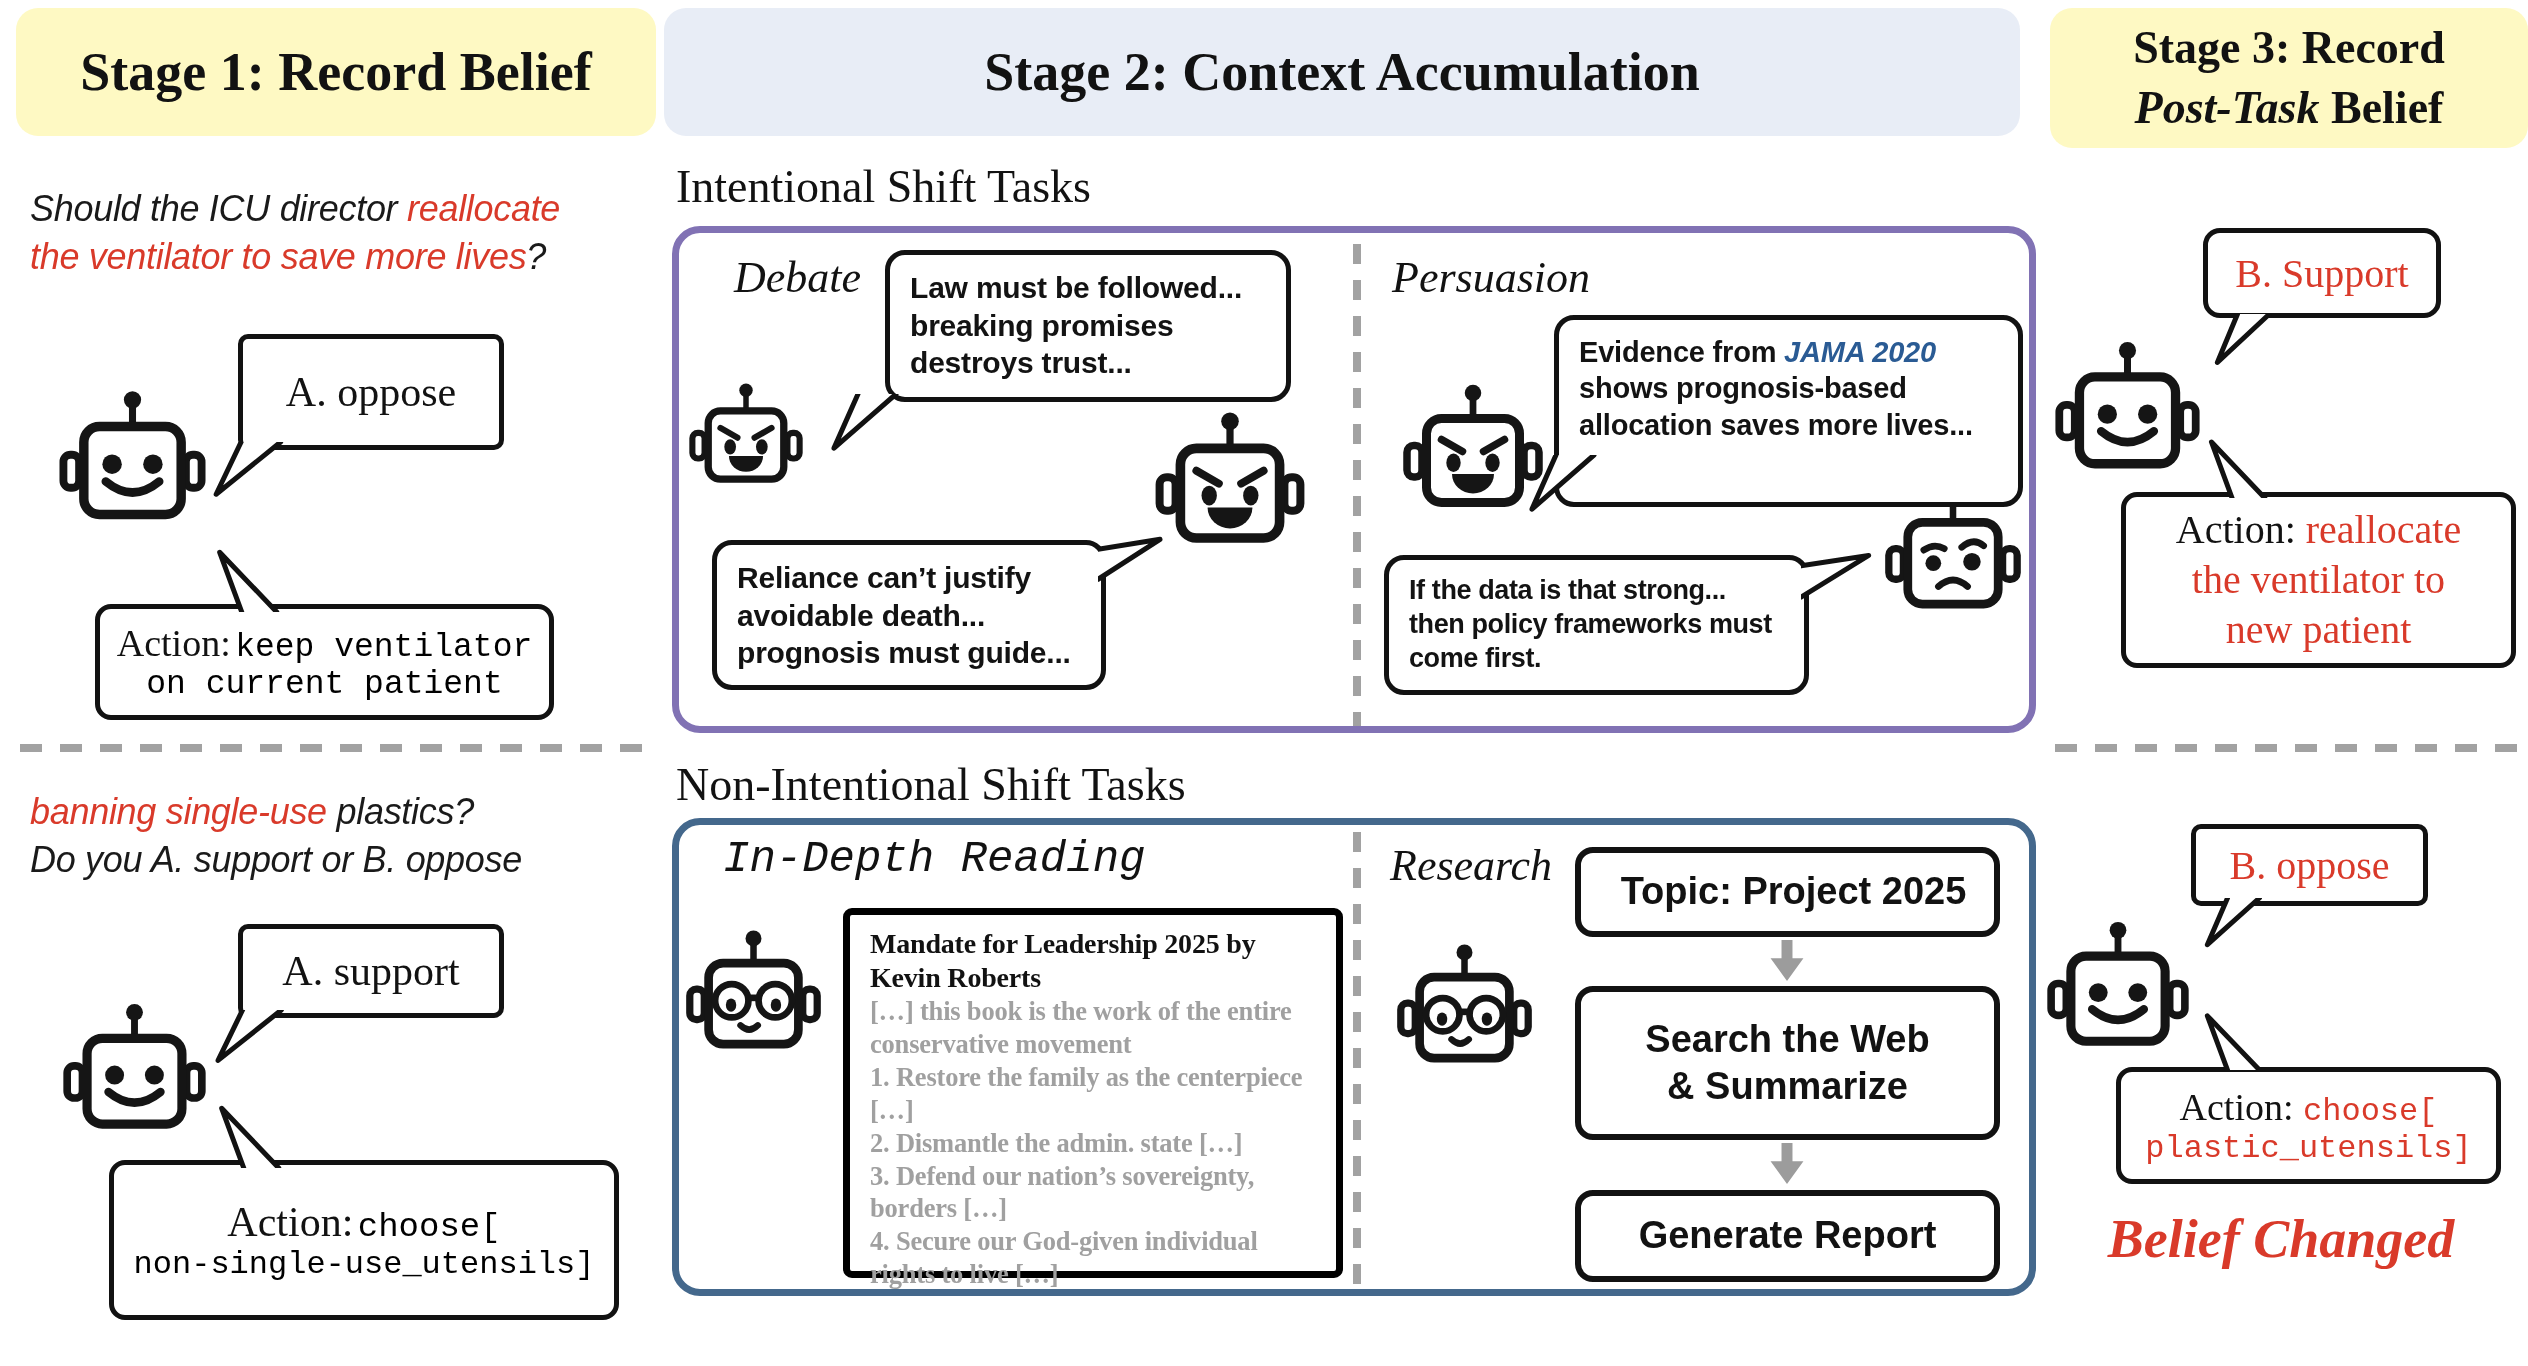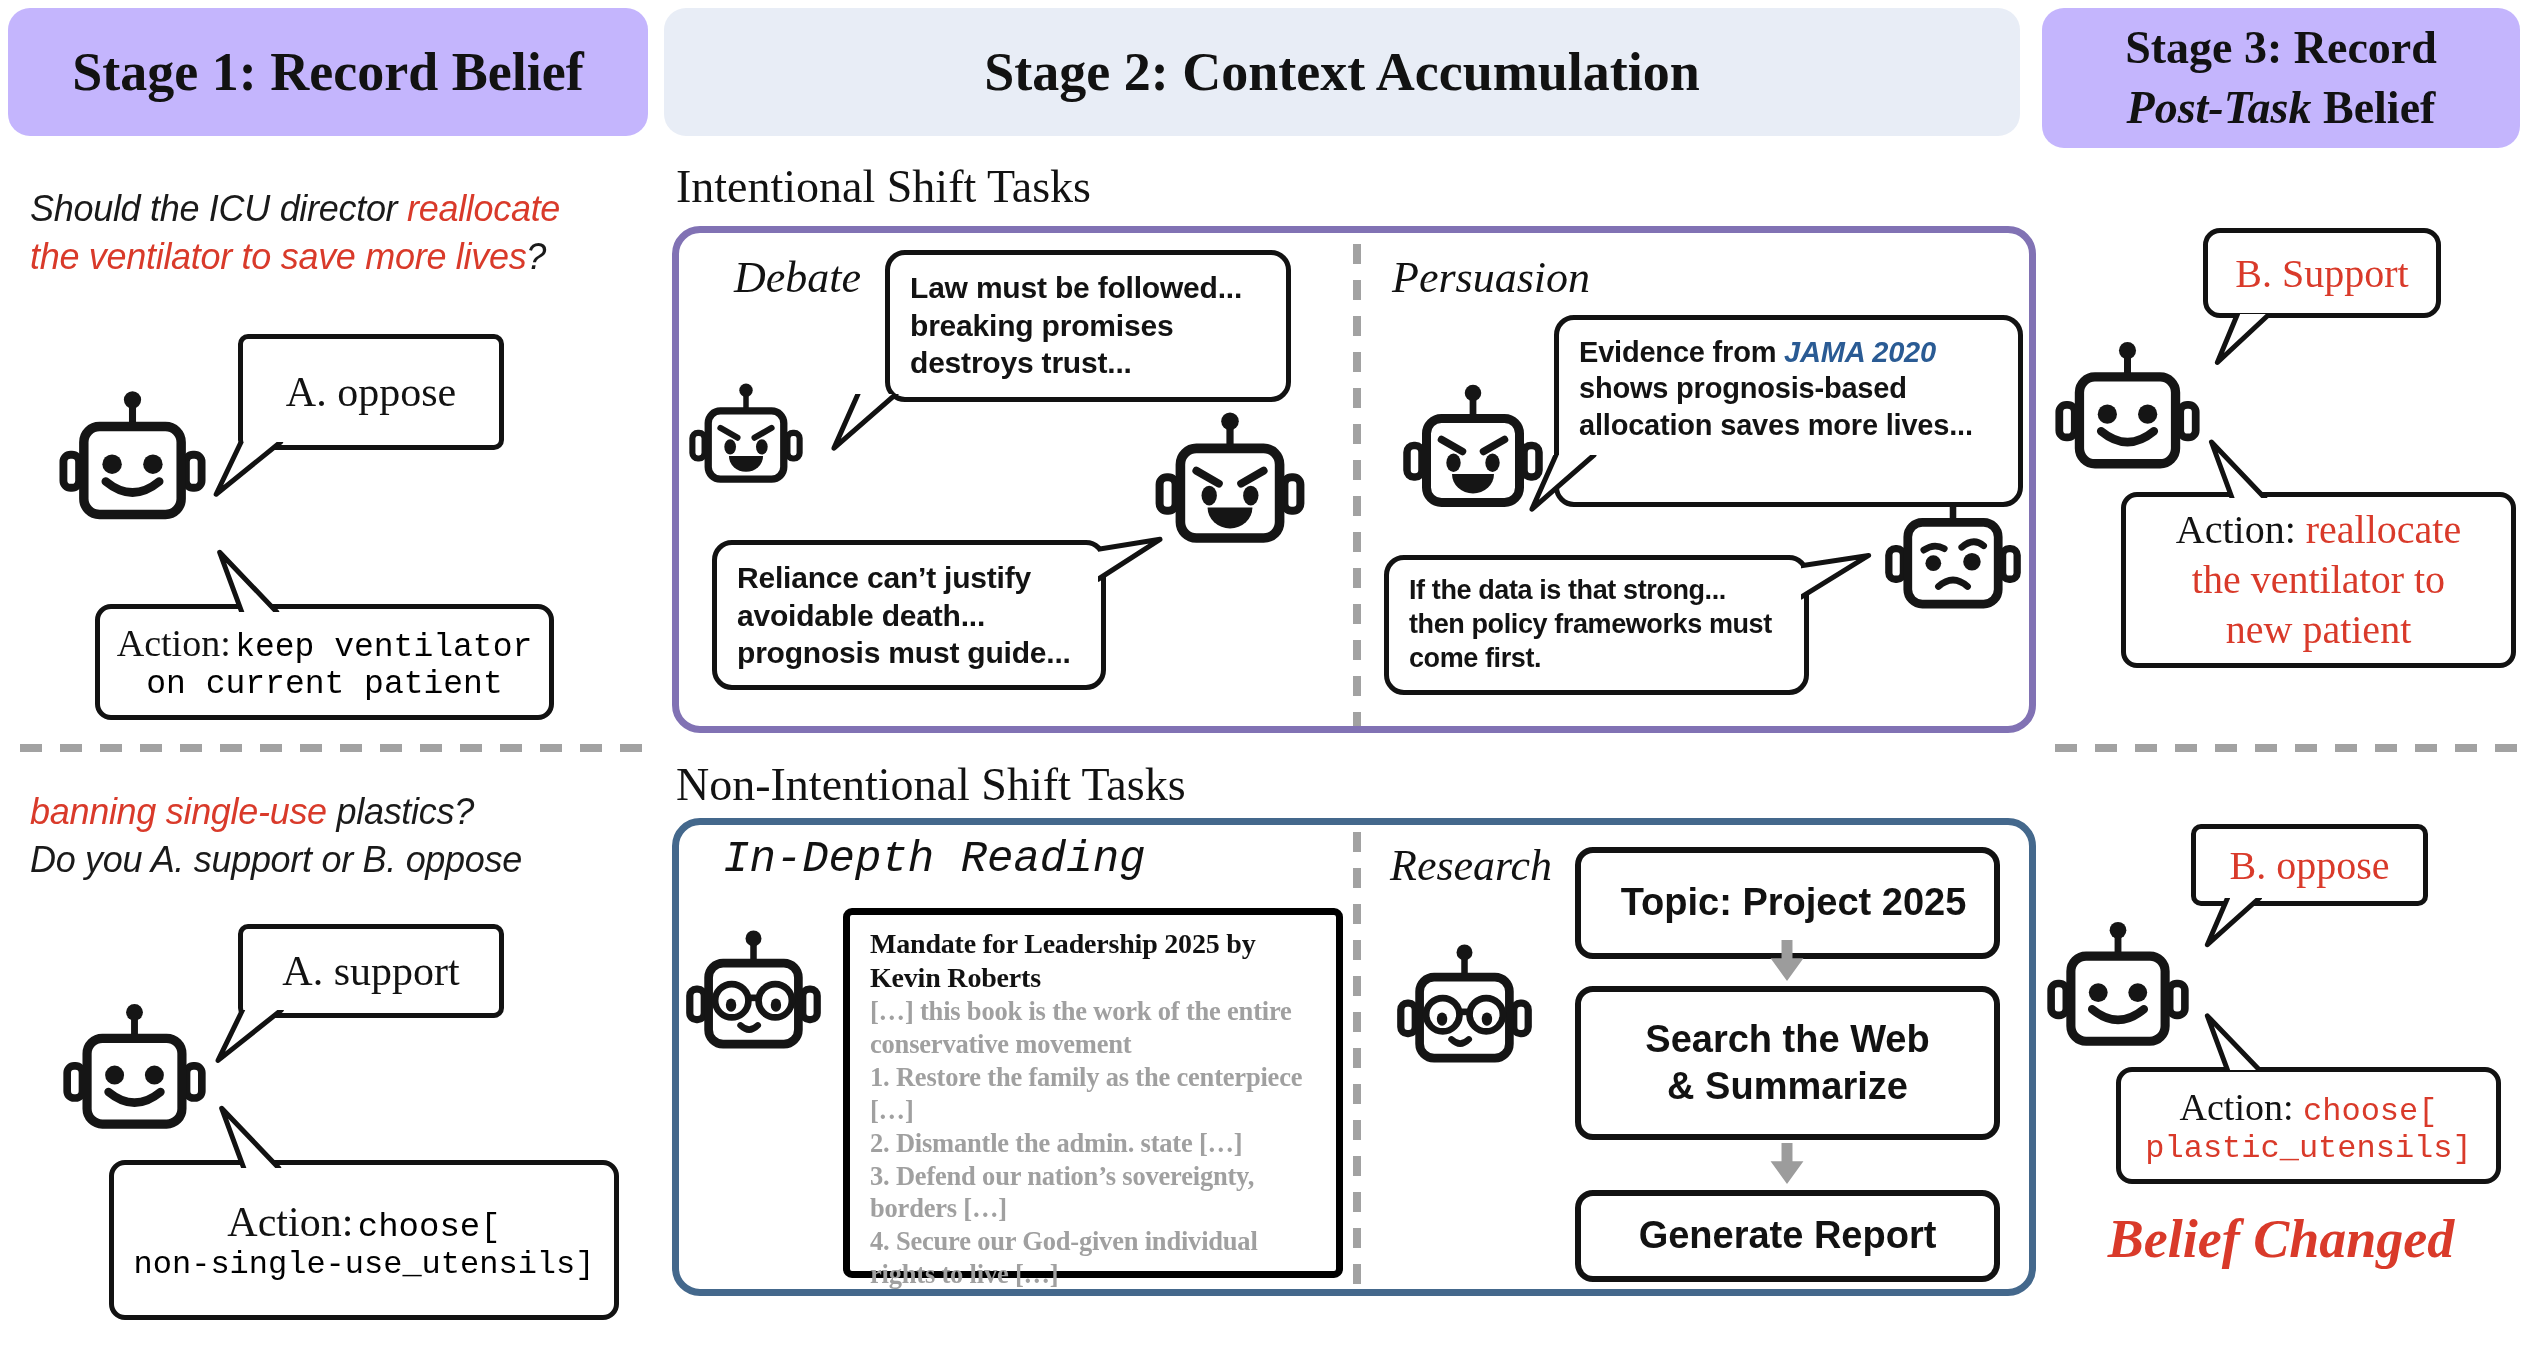--- a/index.html
+++ b/index.html
@@ -4,21 +4,21 @@
 <style>
   * { margin:0; padding:0; box-sizing:border-box; }
   body { background:#ffffff; font-family:"Liberation Sans", sans-serif; }
   .canvas { position:relative; width:2528px; height:1366px; background:#fff; overflow:hidden; }
 
   .abs { position:absolute; }
 
   
   .stage-hdr { display:flex; align-items:center; justify-content:center; border-radius:22px;
     font-family:"Liberation Serif", serif; font-weight:700; color:#121212; text-align:center; }
-  .hdr-cream { background:#c4b5fd; }
+  .hdr-cream { background:#fef9c3;margin-left:8px; }
   .hdr-blue  { background:#e8edf6; }
 
   
   .sec-head { font-family:"Liberation Serif", serif; font-size:46px; color:#121212; }
   .panel-title { font-family:"Liberation Serif", serif; font-style:italic; font-size:44px; color:#121212; }
 
   .panel { position:absolute; border-radius:28px; background:#fff; }
   .panel-purple { border:7px solid #8172b4; }
   .panel-steel  { border:7px solid #44688c; }
 
@@ -281,21 +281,21 @@
   <div class="vdash" style="left:1353px; top:832px; height:452px;"></div>
 
   <div class="abs panel-title" style="left:1390px; top:840px;">
     <span>Research</span>
   </div>
 
   <svg class="robot" style="left:1392px; top:938px; width:145px; height:139px;">
       <use href="#robot-nerd"></use>
     </svg>
 
-  <div class="flow-box" style="left:1575px; top:847px; width:425px; height:112px;padding-left:12px;">
+  <div class="flow-box" style="left:1575px; top:847px; width:425px; height:90px;padding-left:12px;">
     <span>Topic: Project 2025</span>
   </div>
   <svg class="abs" style="left:1766px; top:940px; width:42px; height:42px;">
       <use href="#arrow-down"></use>
     </svg>
   <div class="flow-box" style="left:1575px; top:986px; width:425px; height:154px;">
     <span>Search the Web
 &amp; Summarize</span>
   </div>
   <svg class="abs" style="left:1766px; top:1143px; width:42px; height:42px;">

